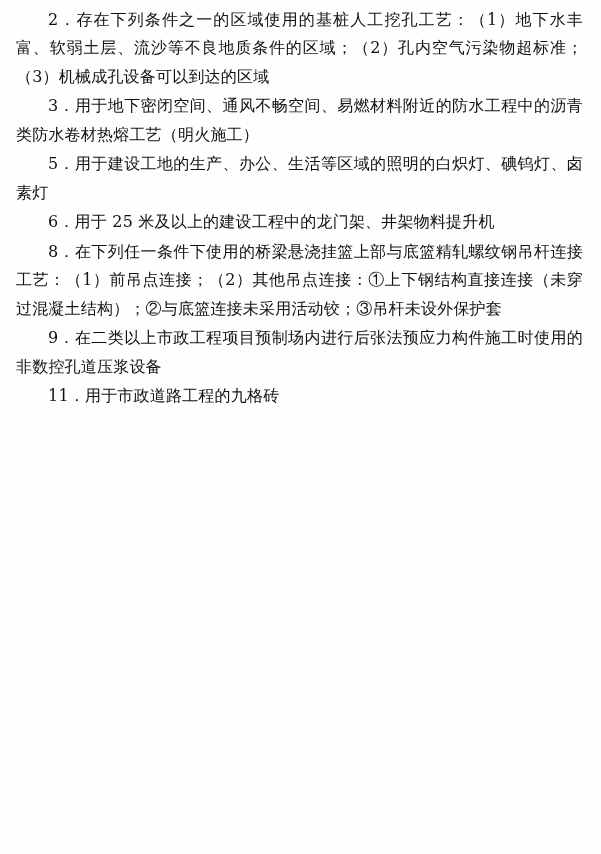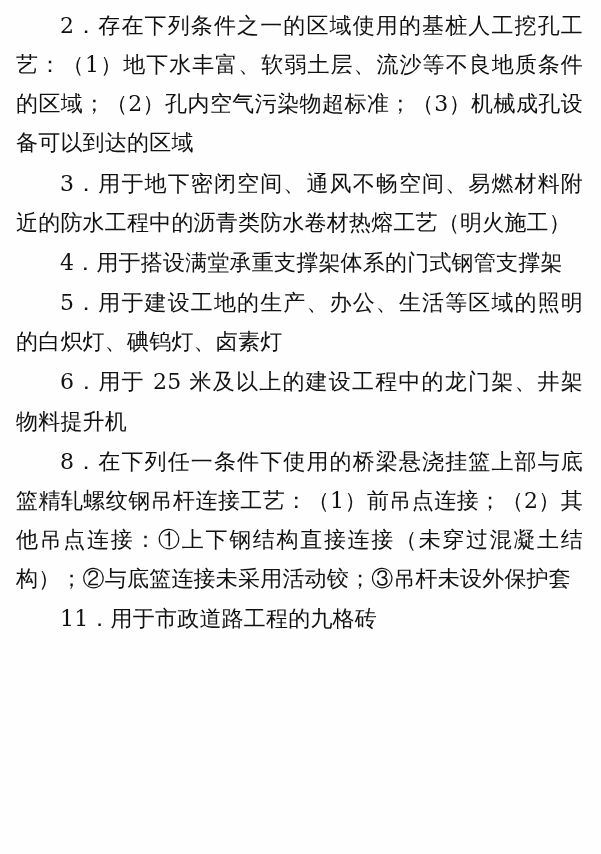--- a/index.html
+++ b/index.html
@@ -15,36 +15,36 @@
   }
   .page {
     position: relative;
     width: 601px;
     height: 854px;
     box-sizing: border-box;
     padding: 6px 18px 0 16px;
     background: #fefefe;
   }
   .para {
-    font-size: 22px;
+    font-size: 16px;
     line-height: 1.78;
     color: #111111;
     text-align: justify;
     text-justify: inter-ideograph;
     margin: 0 0 1px 0;
     letter-spacing: 0.2px;
     text-indent: 2em;
     white-space: pre-wrap;
     word-break: break-all;
   }
 </style>
 </head>
 <body>
 
 <div class="page">
   <p class="para">2．存在下列条件之一的区域使用的基桩人工挖孔工艺：（1）地下水丰富、软弱土层、流沙等不良地质条件的区域；（2）孔内空气污染物超标准；（3）机械成孔设备可以到达的区域</p>
   <p class="para">3．用于地下密闭空间、通风不畅空间、易燃材料附近的防水工程中的沥青类防水卷材热熔工艺（明火施工）</p>
-  <p class="para">4．用于搭设满堂承重支撑架体系的门式钢管支撑架</p>
   <p class="para">5．用于建设工地的生产、办公、生活等区域的照明的白炽灯、碘钨灯、卤素灯</p>
   <p class="para">6．用于 25 米及以上的建设工程中的龙门架、井架物料提升机</p>
   <p class="para">8．在下列任一条件下使用的桥梁悬浇挂篮上部与底篮精轧螺纹钢吊杆连接工艺：（1）前吊点连接；（2）其他吊点连接：①上下钢结构直接连接（未穿过混凝土结构）；②与底篮连接未采用活动铰；③吊杆未设外保护套</p>
+  <p class="para">9．在二类以上市政工程项目预制场内进行后张法预应力构件施工时使用的非数控孔道压浆设备</p>
   <p class="para">11．用于市政道路工程的九格砖</p>
 </div>
 
 </body></html>

